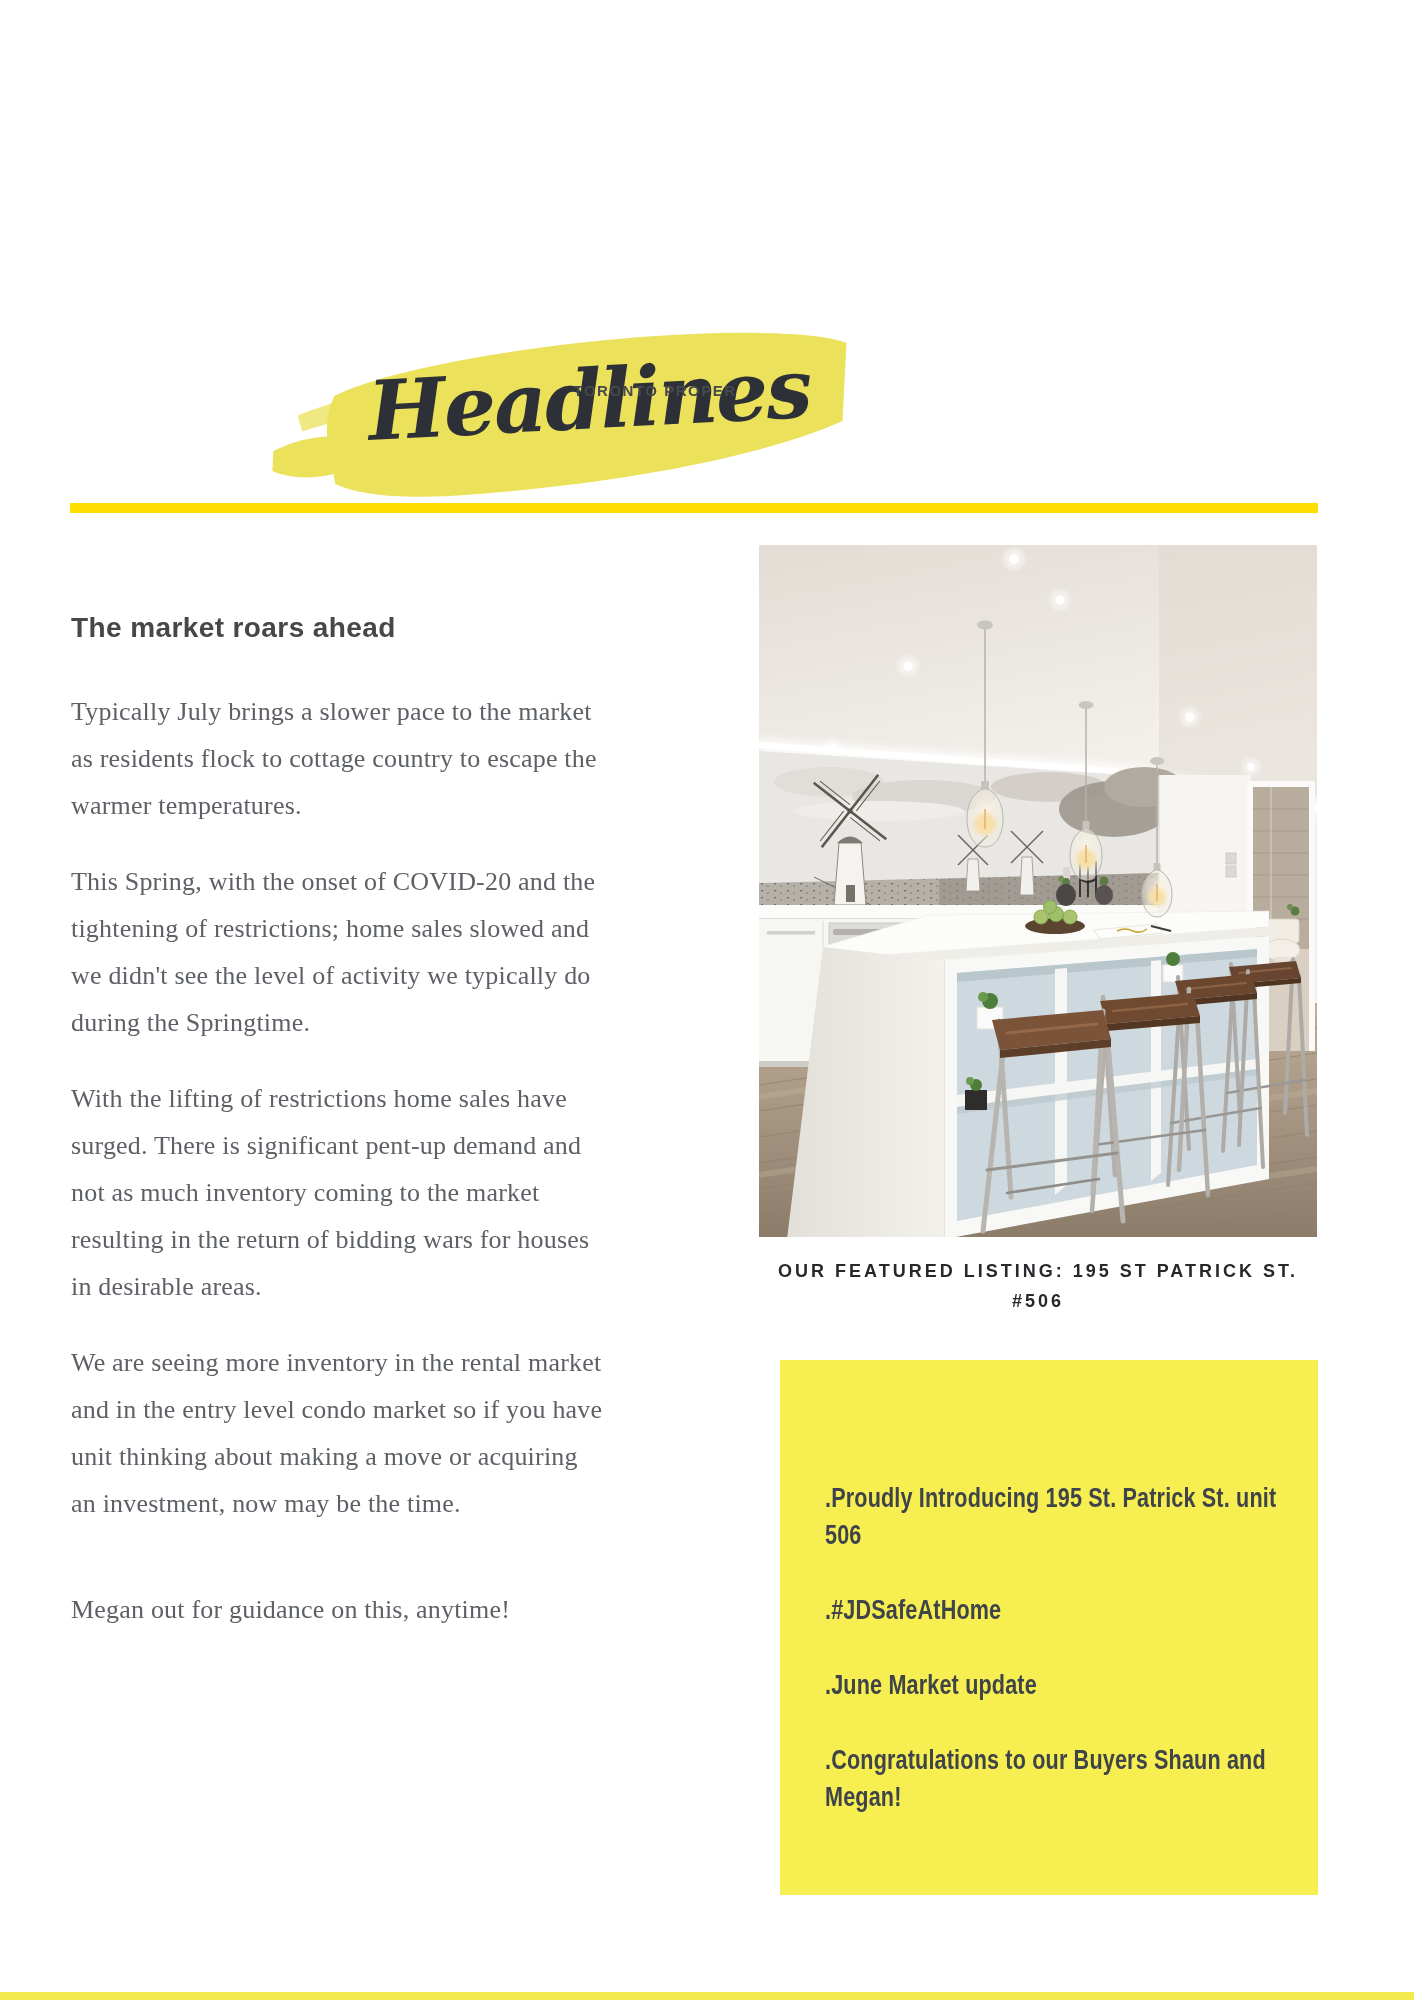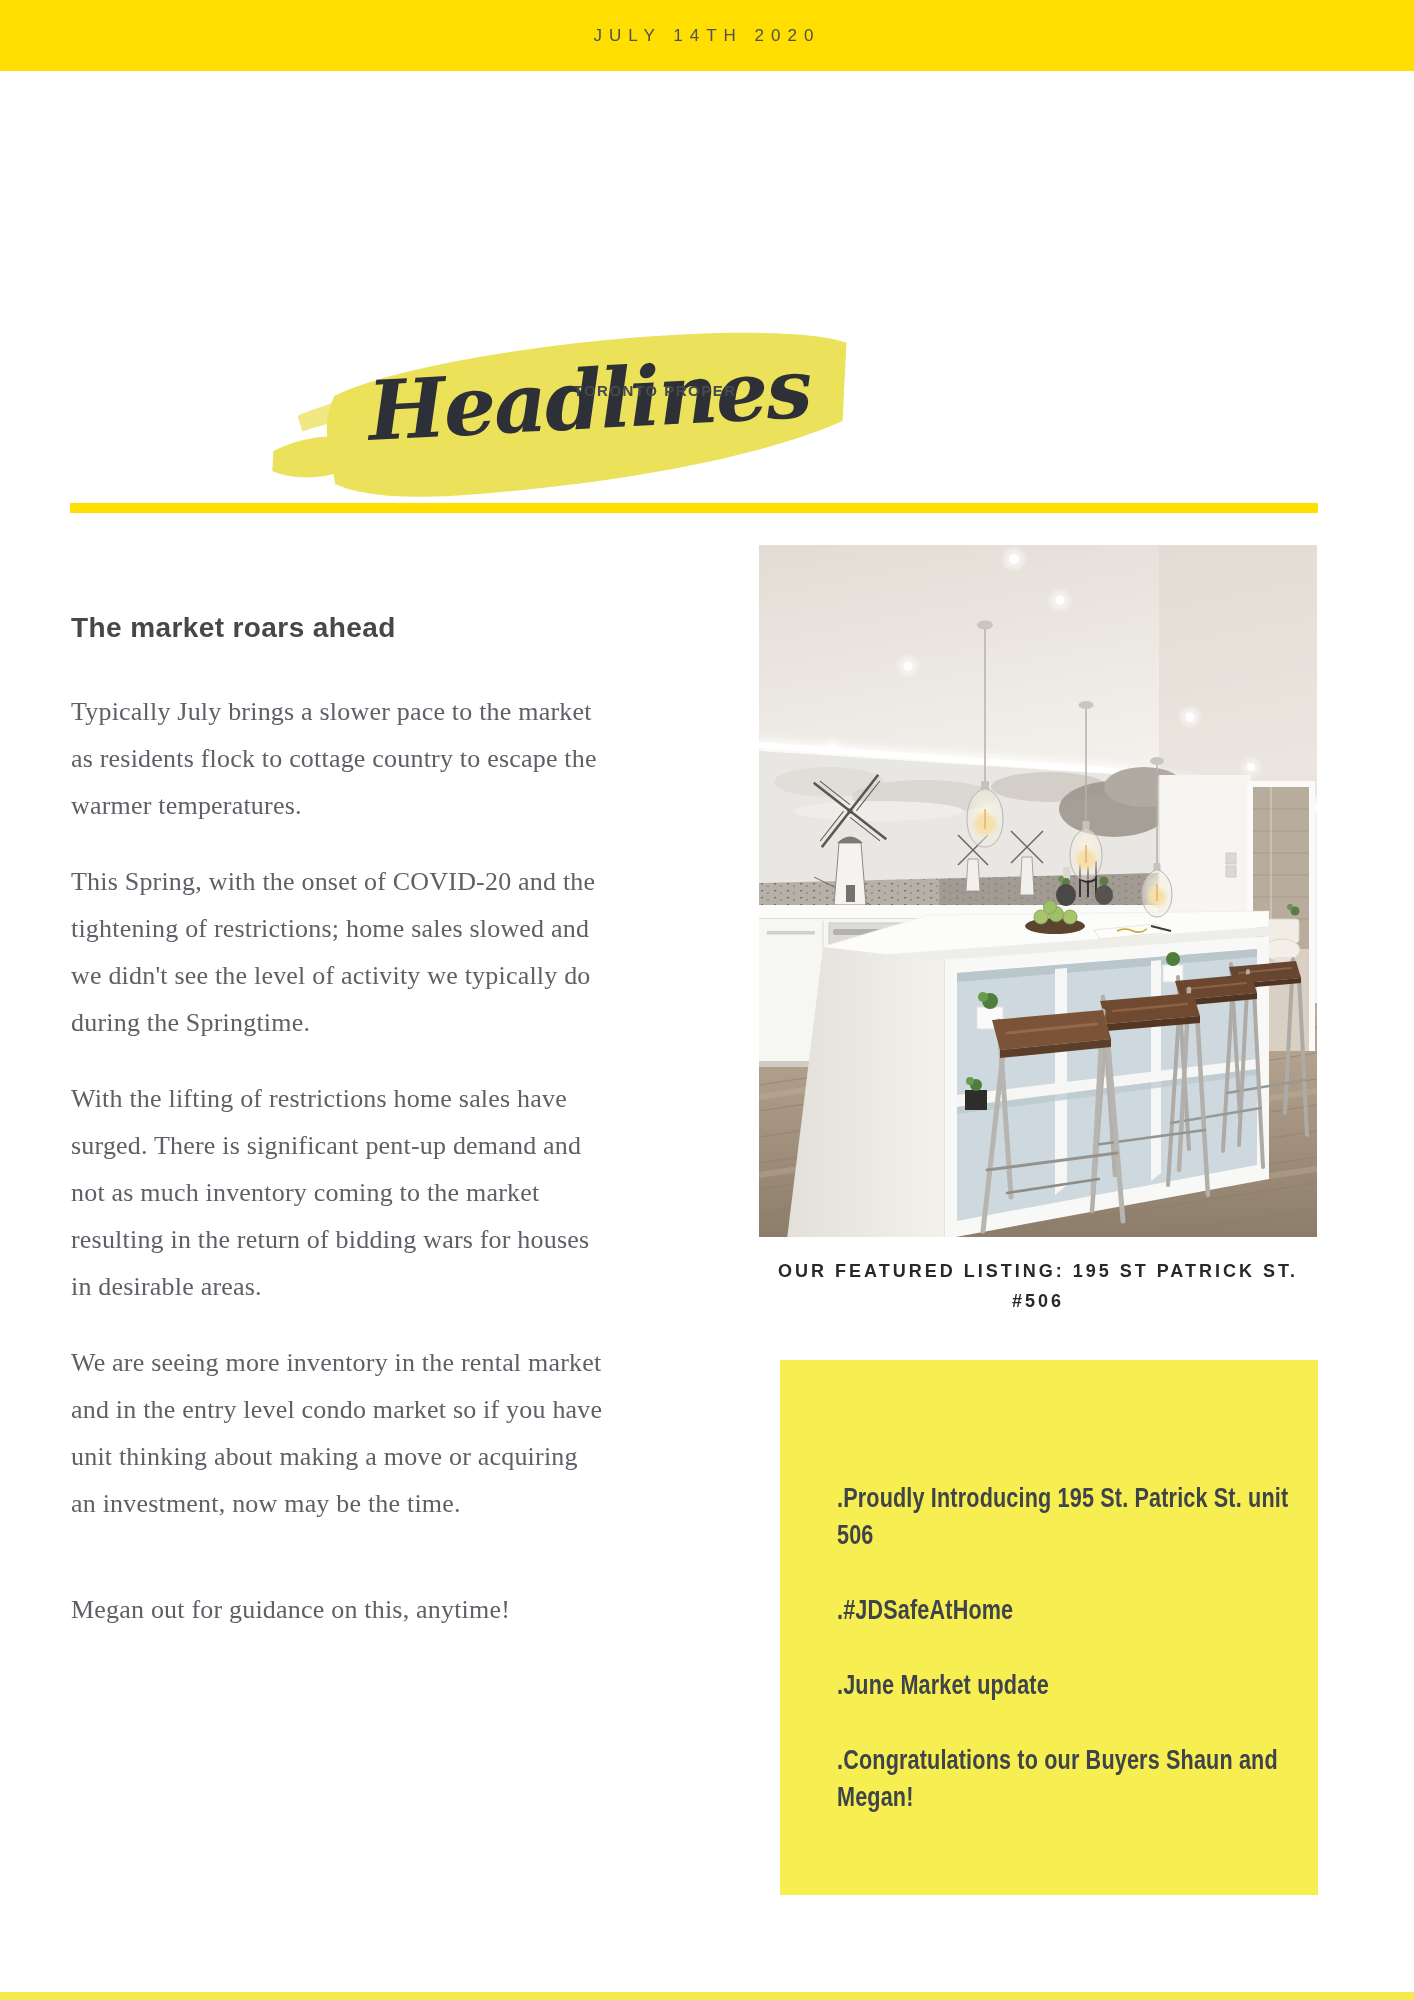--- a/index.html
+++ b/index.html
@@ -40,36 +40,33 @@
   .article p{font-size:26px;line-height:47px;color:var(--body-text);letter-spacing:.2px;margin-bottom:29px;font-family:Liberation Serif, serif;}
   .article p.spaced{margin-top:59px;}
 
   
   .photo{position:absolute;left:759px;top:545px;width:558px;height:692px;overflow:hidden;background:#f2f0ed;}
   .caption{position:absolute;left:759px;top:1256px;width:558px;text-align:center;
     font-size:18px;font-weight:bold;letter-spacing:3px;line-height:30px;color:var(--caption-text);}
 
   
   .hl-box{position:absolute;left:780px;top:1360px;width:538px;height:535px;background:var(--box-yellow);
-    padding:120px 0 0 57px;overflow:hidden;}
+    padding:120px 0 0 45px;overflow:hidden;}
   .hl-inner{width:580px;transform:scaleX(0.8);transform-origin:left top;}
   .hl-item{font-size:27px;font-weight:bold;line-height:37px;color:var(--box-text);
     letter-spacing:.2px;margin-bottom:38px;}
 
   
   .bottom-bar{position:absolute;left:0;top:1992px;width:1414px;height:8px;background:#F3EA4F;}
 </style>
 </head>
 <body>
 
 <div class="page">
 
-  <header class="date-banner">
-    <span>JULY 14TH 2020</span>
-  </header>
 
   <div class="logo-wrap">
     <svg class="brush" viewBox="0 0 600 200" aria-hidden="true">
       <g transform="rotate(-3 300 100)" fill="#EBE15A">
         <path d="M78 66 C 130 44, 250 28, 370 24 C 470 21, 560 26, 592 40 L 584 118 C 500 150, 360 168, 210 172 C 140 174, 95 166, 74 154 L 70 120 C 66 100, 70 80, 78 66 Z"></path>
         <path d="M14 118 C 38 108, 62 104, 84 108 L 82 142 C 56 150, 28 146, 12 138 Z"></path>
         <path d="M40 84 C 80 70, 140 58, 200 54 L 196 76 C 140 80, 80 90, 44 100 Z" opacity="0.75"></path>
       </g>
     </svg>
     <div class="logo-script">Headlines</div>

